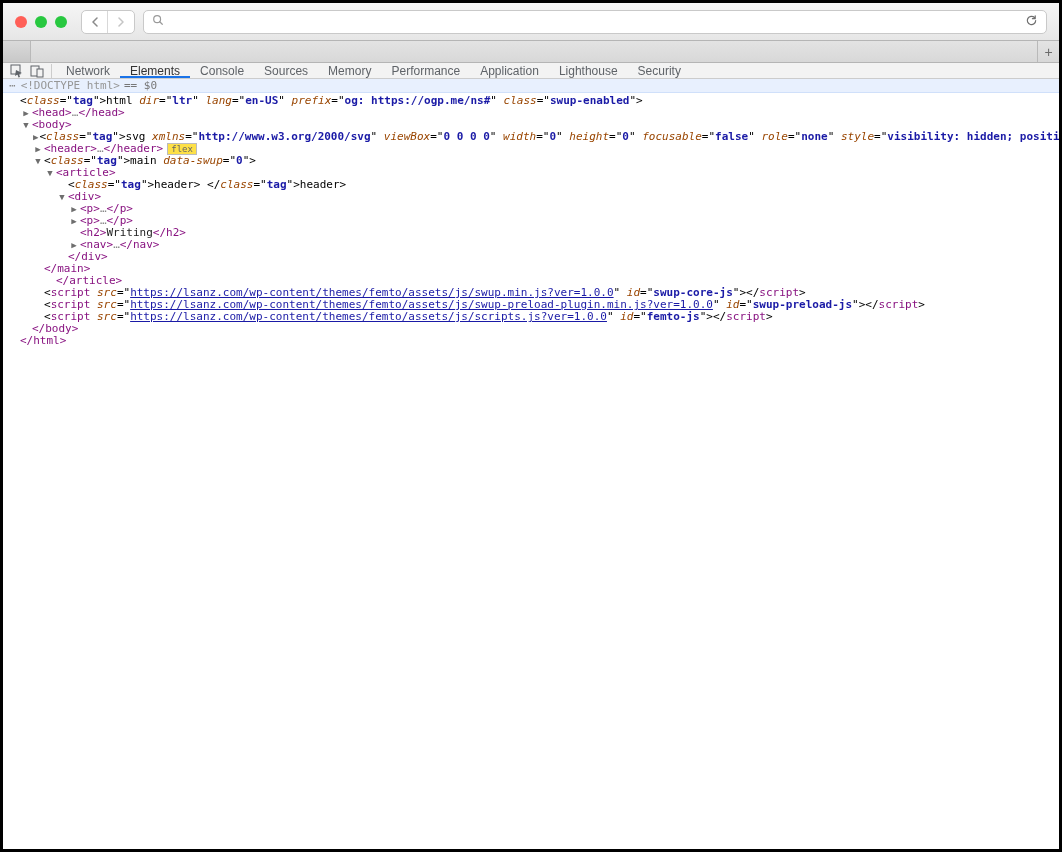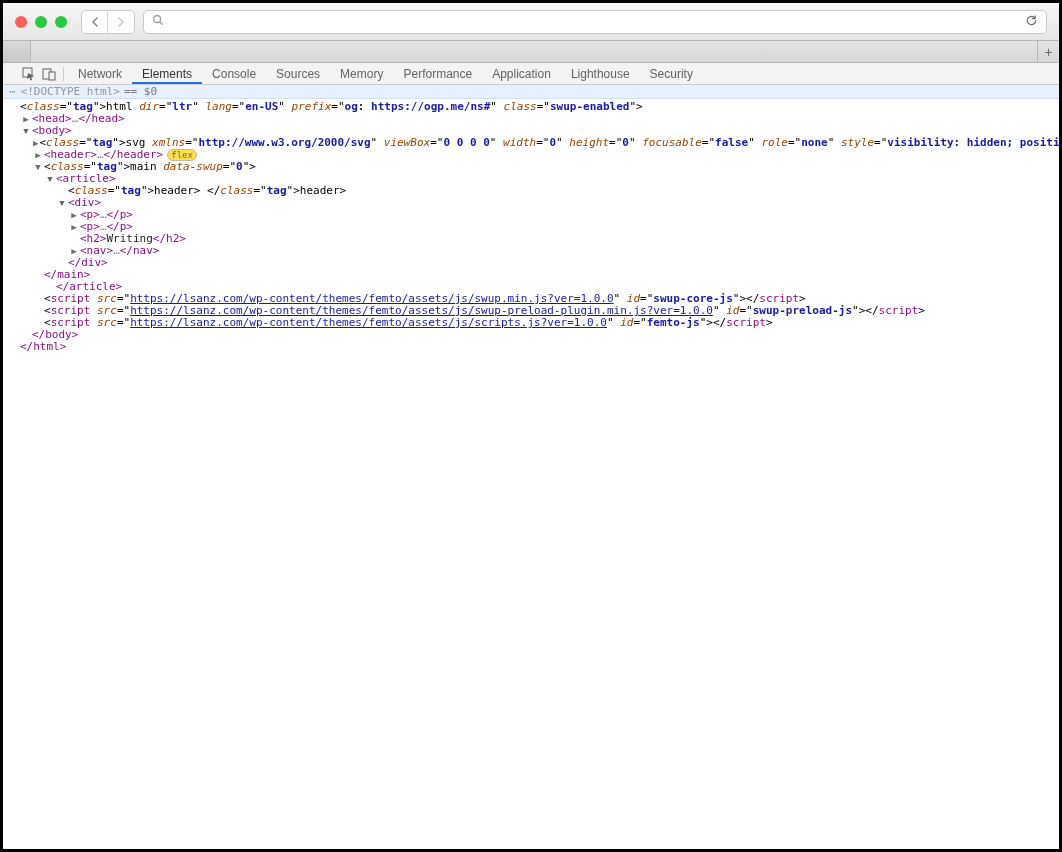--- a/index.html
+++ b/index.html
@@ -89,28 +89,28 @@
     align-items: center;
     justify-content: center;
     color: #6a6a6a;
     font-size: 14px;
     border-left: 1px solid #b9b9b9;
     cursor: pointer;
   }
 
   
   .devtools-toolbar {
-    height: 22px;
+    height: 16px;
     background: #f3f3f3;
     border-bottom: 1px solid #ccc;
     display: flex;
     align-items: center;
     font-size: 12px;
     color: #5f6368;
-    padding-left: 16px;
+    padding-left: 4px;
   }
   .dt-icon {
     width: 20px;
     height: 100%;
     display: flex;
     align-items: center;
     justify-content: center;
     cursor: pointer;
     color: #5f6368;
   }
@@ -195,21 +195,21 @@
   .val { color: #1a1aa6; font-weight: bold; }
   .txt { color: #222; }
   .ell { color: #888; }
   .link { color: #1a1aa6; text-decoration: underline; cursor: pointer; }
   .flex-badge {
     display: inline-block;
     font-size: 9px;
     color: #666;
     border: 1px solid #bbb;
     background: #fde047;
-    border-radius: 6px;
+    border-radius: 0;
     padding: 0px 3px;
     margin-left: 4px;
     line-height: 10px;
     vertical-align: middle;
   }
 
   
   .i0 { padding-left: 6px; }
   .i1 { padding-left: 18px; }
   .i2 { padding-left: 30px; }

